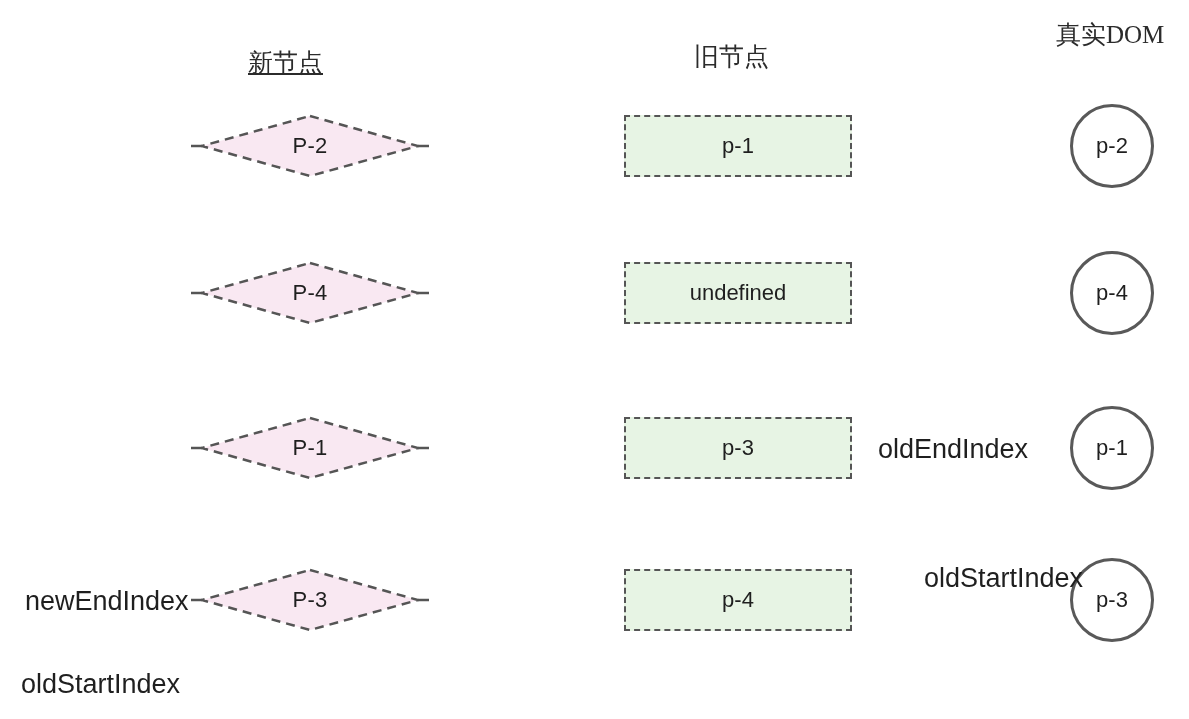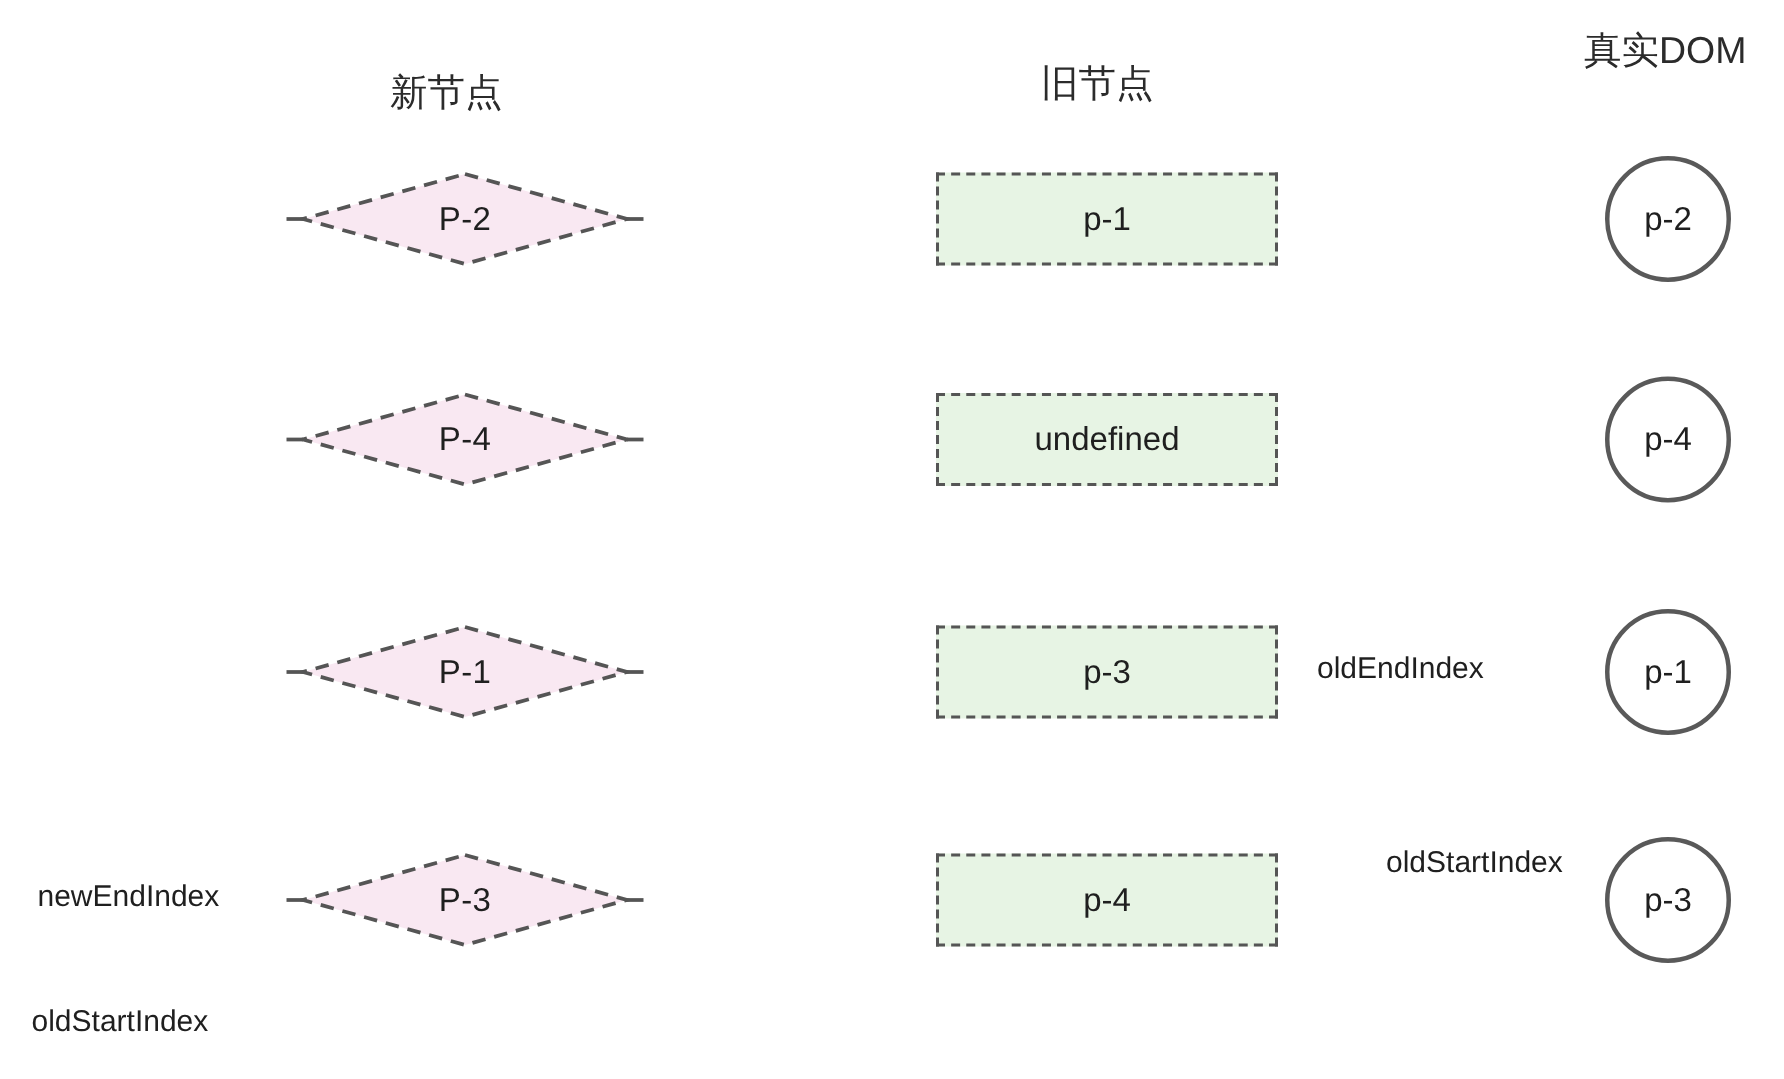--- a/index.html
+++ b/index.html
@@ -24,23 +24,23 @@
 
   
   .col-title {
     position: absolute;
     font-size: 25px;
     line-height: 1;
     color: #2b2b2b;
     white-space: nowrap;
     font-weight: 400;
   }
-  #title-new  { left: 260px; top: 50px; }
+  #title-new  { left: 248px; top: 50px; text-decoration: underline; }
   #title-old  { left: 694px; top: 44px; }
-  #title-dom  { left: 1056px; top: 22px; }
+  #title-dom  { left: 1056px; top: 22px; font-family: Liberation Serif, serif; }
 
   
   .row {
     position: absolute;
     left: 0;
     width: 1189px;
     height: 0;
   }
 
   
@@ -102,21 +102,21 @@
     align-items: center;
     justify-content: center;
     font-size: 22px;
     color: #1f1f1f;
     background: #ffffff;
   }
 
   
   .index-label {
     position: absolute;
-    font-size: 20px;
+    font-size: 27px;
     color: #1f1f1f;
     white-space: nowrap;
     line-height: 1;
   }
   #lbl-oldEndIndex   { left: 878px;  top: 436px; }
   #lbl-oldStartIndex { left: 924px;  top: 565px; }
   #lbl-newEndIndex   { left: 25px;   top: 588px; text-align: center; }
   #lbl-newStartIndex { left: 21px;   top: 671px; }
 </style>
 </head>

